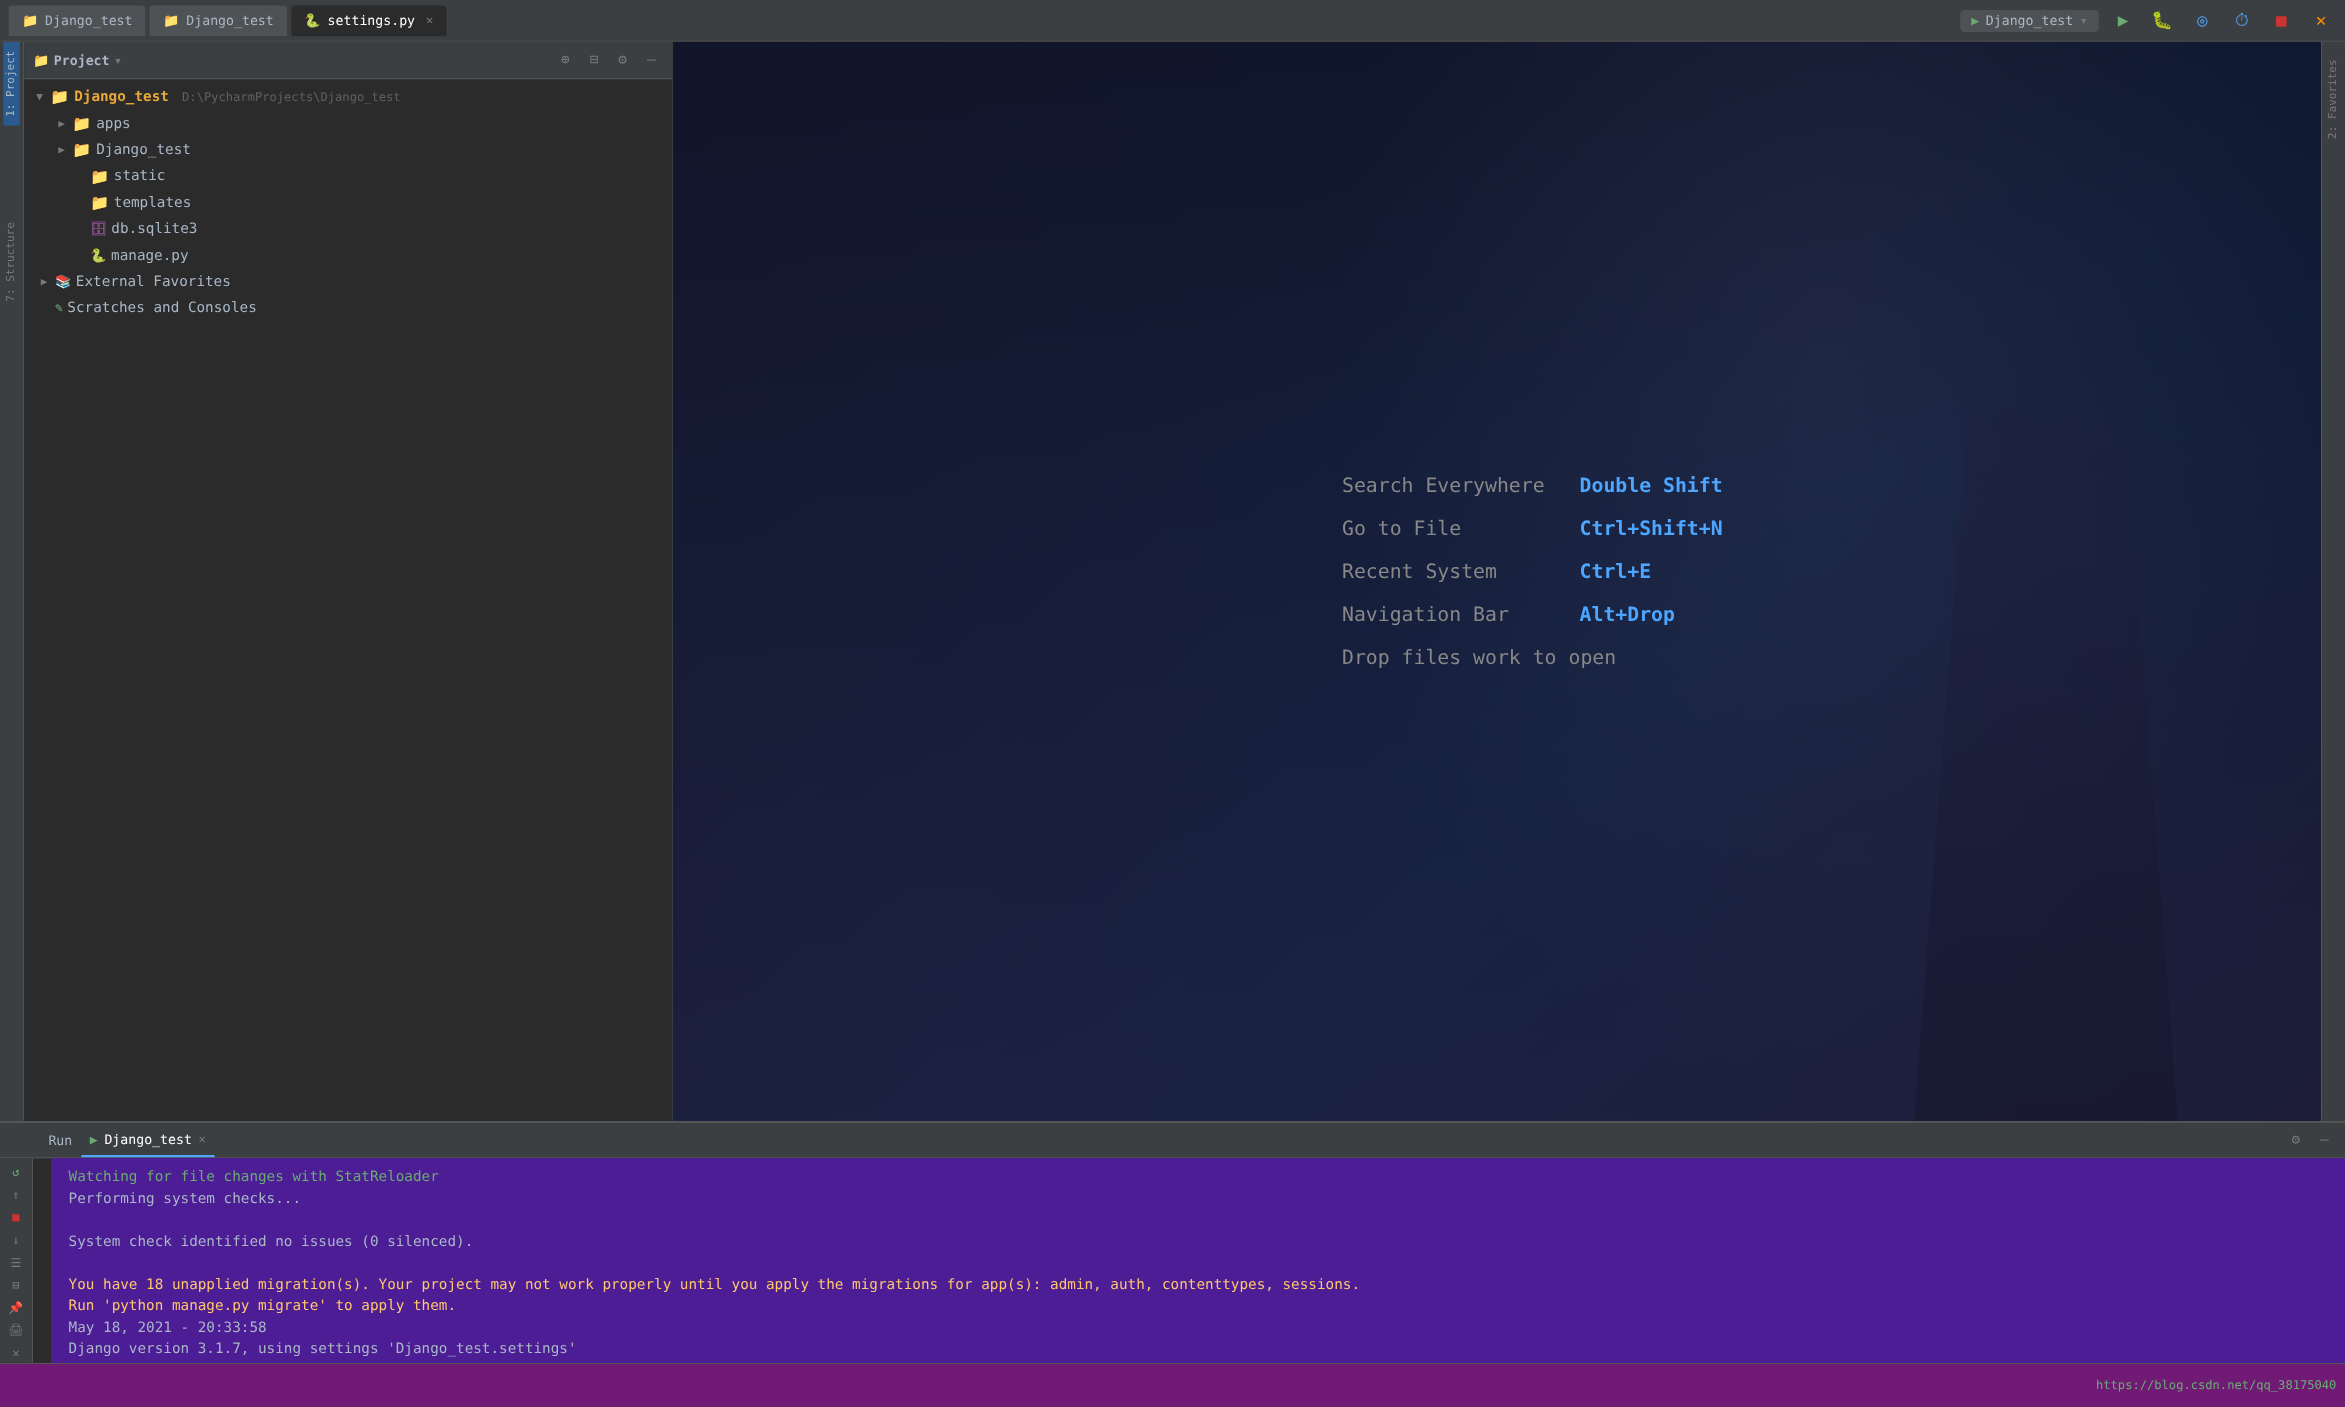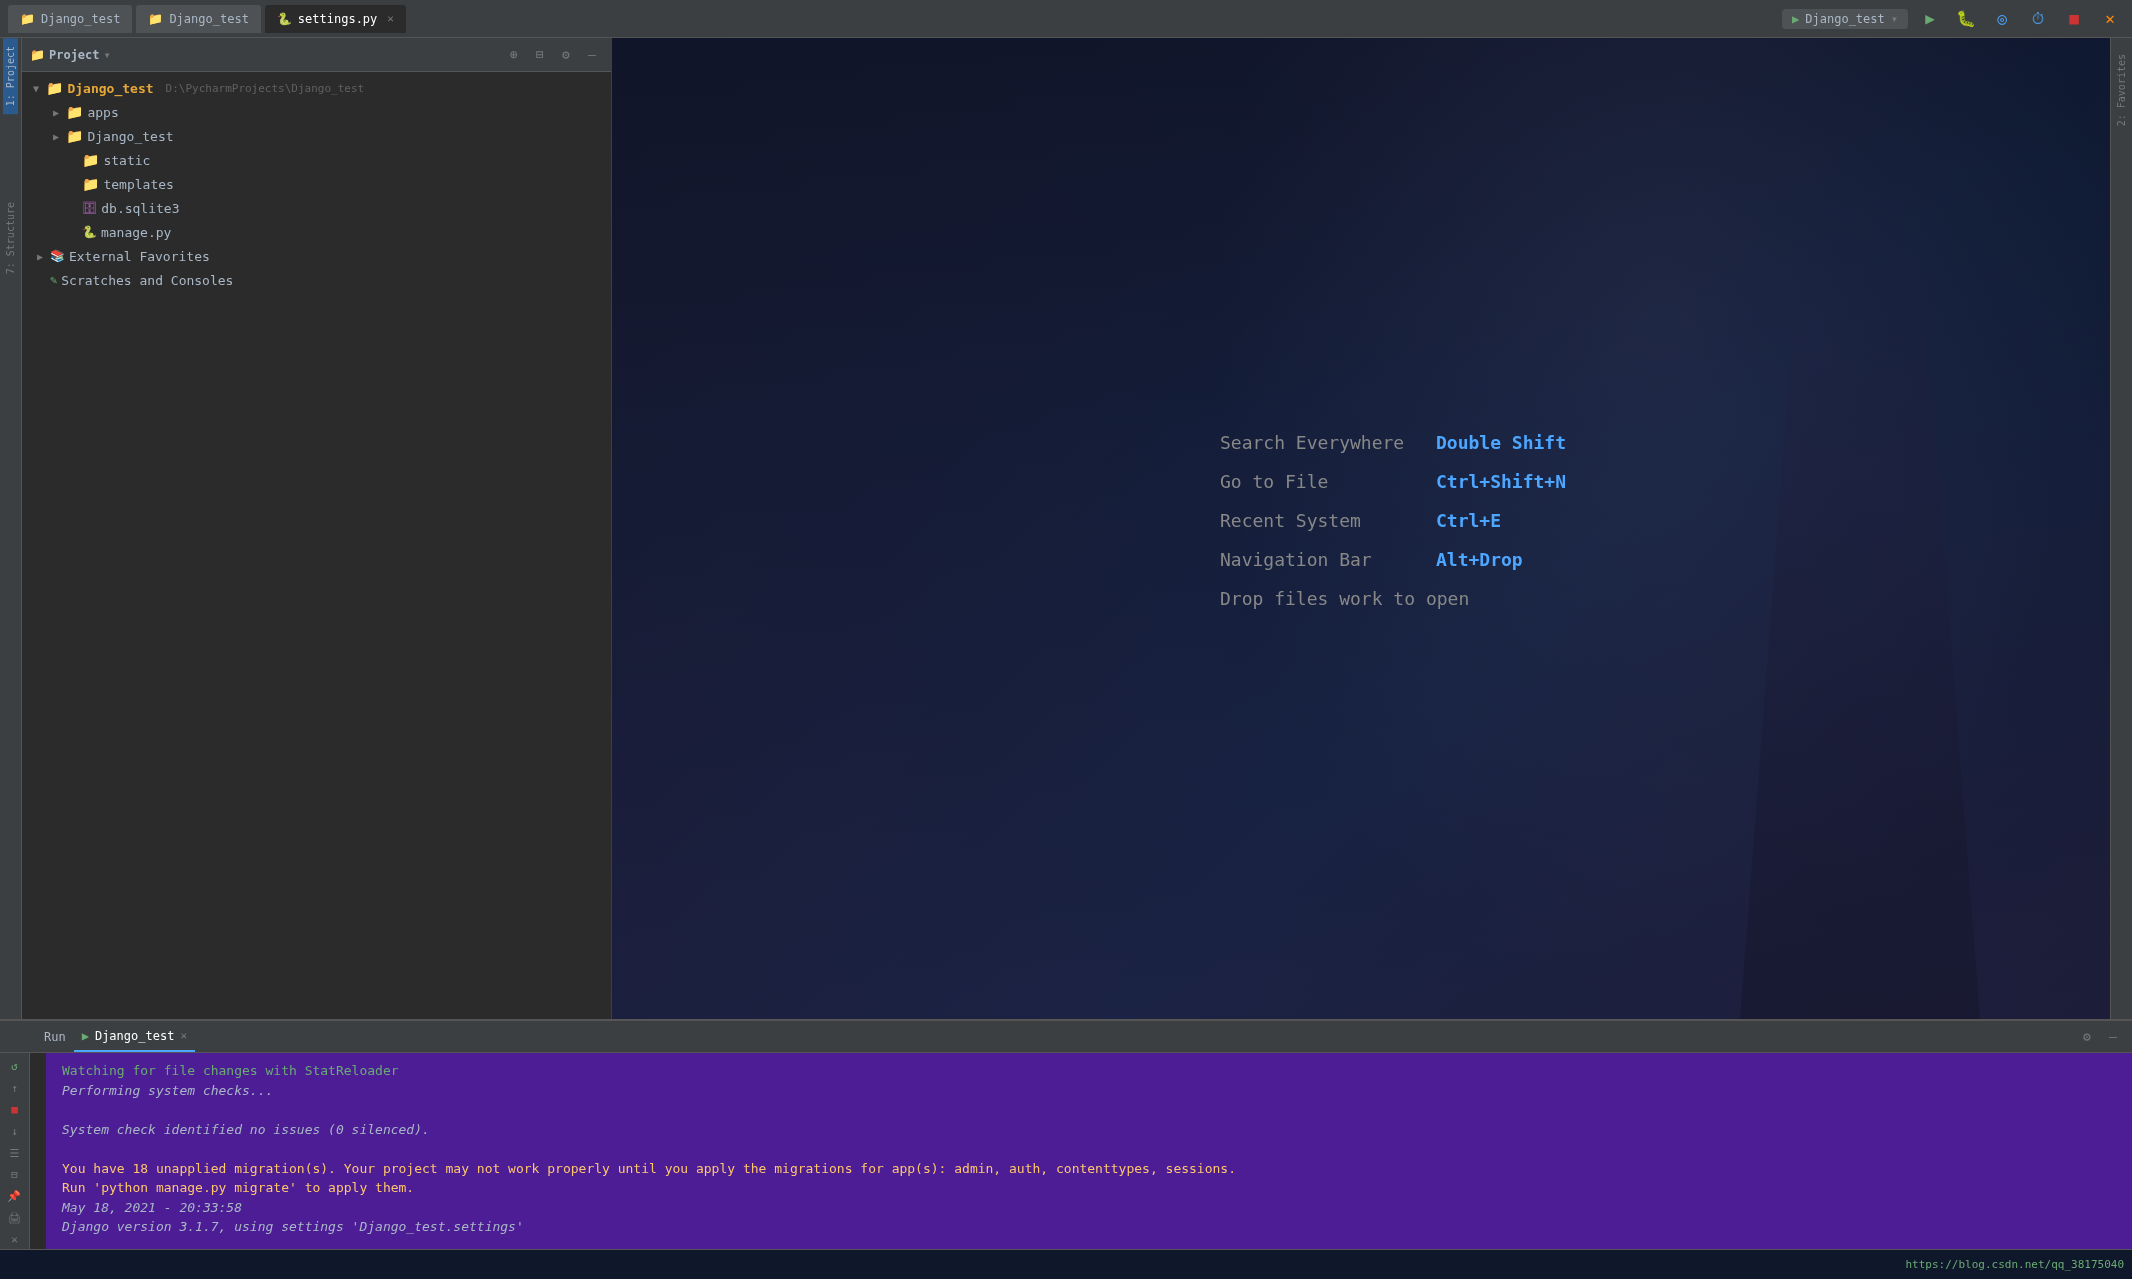--- a/index.html
+++ b/index.html
@@ -255,26 +255,26 @@
       padding: 8px 16px;
       overflow-y: auto;
       font-family: 'Consolas', monospace;
       font-size: 13px;
       line-height: 1.5;
       margin-left: 16px;
     }
     .console-line { white-space: pre; }
     .console-green { color: #6aab73; }
     .console-yellow { color: #ffc66d; }
-    .console-white { color: #a9b7c6; font-style: italic; }
+    .console-white { color: #a9b7c6; }
 
     
     .status-bar {
-      height: 30px;
-      background: #0f172a;
+      height: 40px;
+      background: #701a75;
       display: flex;
       align-items: center;
       padding: 0 8px;
       font-size: 11px;
       color: #a9b7c6;
       border-top: 1px solid #555;
     }
     .status-right {
       margin-left: auto;
       color: #6aab73;

